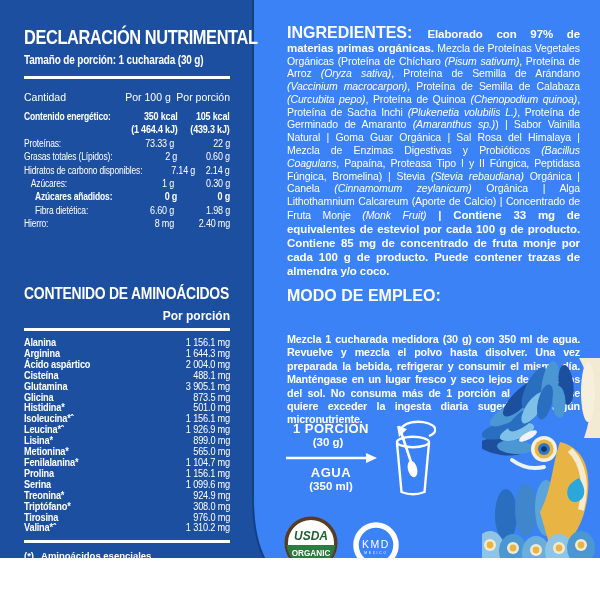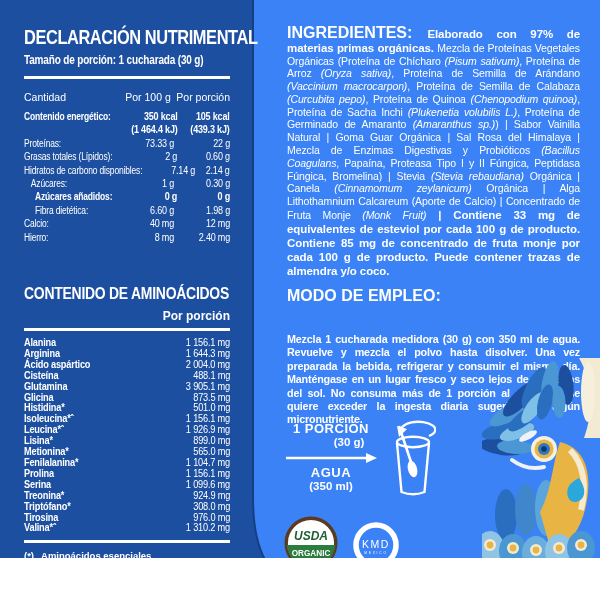--- a/index.html
+++ b/index.html
@@ -43,21 +43,21 @@
        font-size:10.5px;line-height:12.8px;letter-spacing:-.1px;}
   .seg-title{font-size:16px;font-weight:bold;letter-spacing:0;}
   .seg-bold{font-size:11.5px;font-weight:bold;line-height:14px;}
   .seg-i{font-style:italic;}
   .modo-title{position:absolute;left:287px;top:287px;font-size:16px;font-weight:bold;}
   .usage{position:absolute;left:287px;top:309px;width:293px;text-align:justify;
          font-size:10.8px;line-height:13.4px;font-weight:bold;letter-spacing:-.2px;margin-top:24px;}
 
   .pd{position:absolute;text-align:center;font-weight:bold;}
   .pd1{left:283px;top:421px;width:96px;font-size:13px;letter-spacing:.5px;}
-  .pd2{left:301px;top:436px;width:96px;font-size:11.5px;}
+  .pd2{left:280px;top:436px;width:96px;font-size:11.5px;}
   .pd3{left:283px;top:465px;width:96px;font-size:13px;letter-spacing:.5px;}
   .pd4{left:283px;top:480px;width:96px;font-size:11.5px;}
   .pd-arrow{position:absolute;left:285px;top:452px;}
   .cup{position:absolute;left:386px;top:420px;}
 
   .badge-usda{position:absolute;left:284px;top:516px;}
   .badge-kmd{position:absolute;left:352px;top:521px;}
   .bird{position:absolute;right:0;bottom:0;}
 </style>
 </head>
@@ -114,25 +114,20 @@
       </div>
       <div class="nrow b ind2">
         <span class="nname">Azúcares añadidos:</span>
         <span class="nv">0 g</span>
         <span class="nv nv2">0 g</span>
       </div>
       <div class="nrow ind2">
         <span class="nname">Fibra dietética:</span>
         <span class="nv">6.60 g</span>
         <span class="nv nv2">1.98 g</span>
-      </div>
-      <div class="nrow">
-        <span class="nname">Calcio:</span>
-        <span class="nv">40 mg</span>
-        <span class="nv nv2">12 mg</span>
       </div>
       <div class="nrow">
         <span class="nname">Hierro:</span>
         <span class="nv">8 mg</span>
         <span class="nv nv2">2.40 mg</span>
       </div>
     </div>
 
   <div class="lp amino-title">CONTENIDO DE AMINOÁCIDOS</div>
   <div class="lp amino-sub">Por porción</div>

